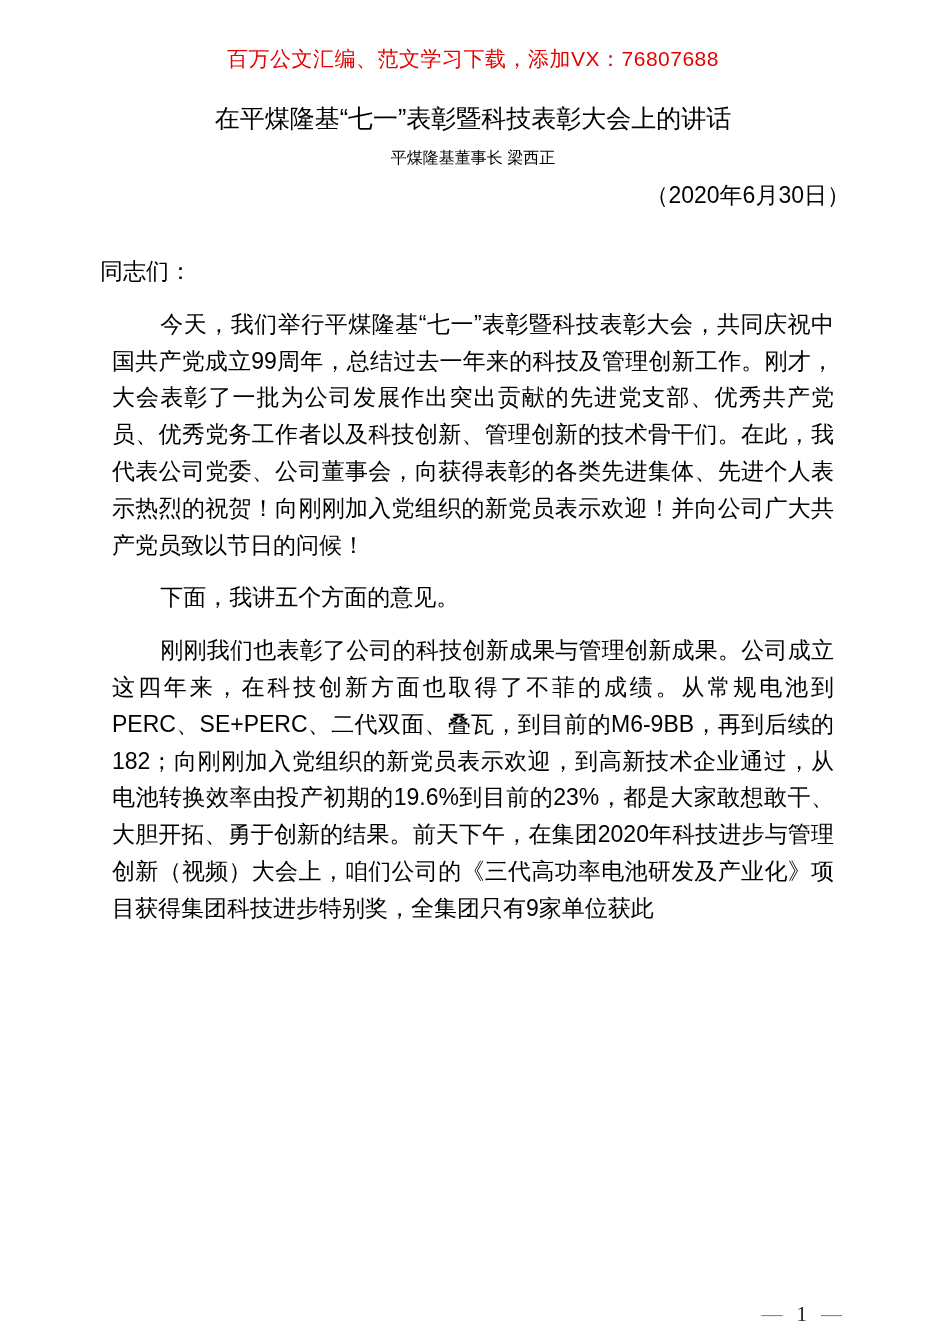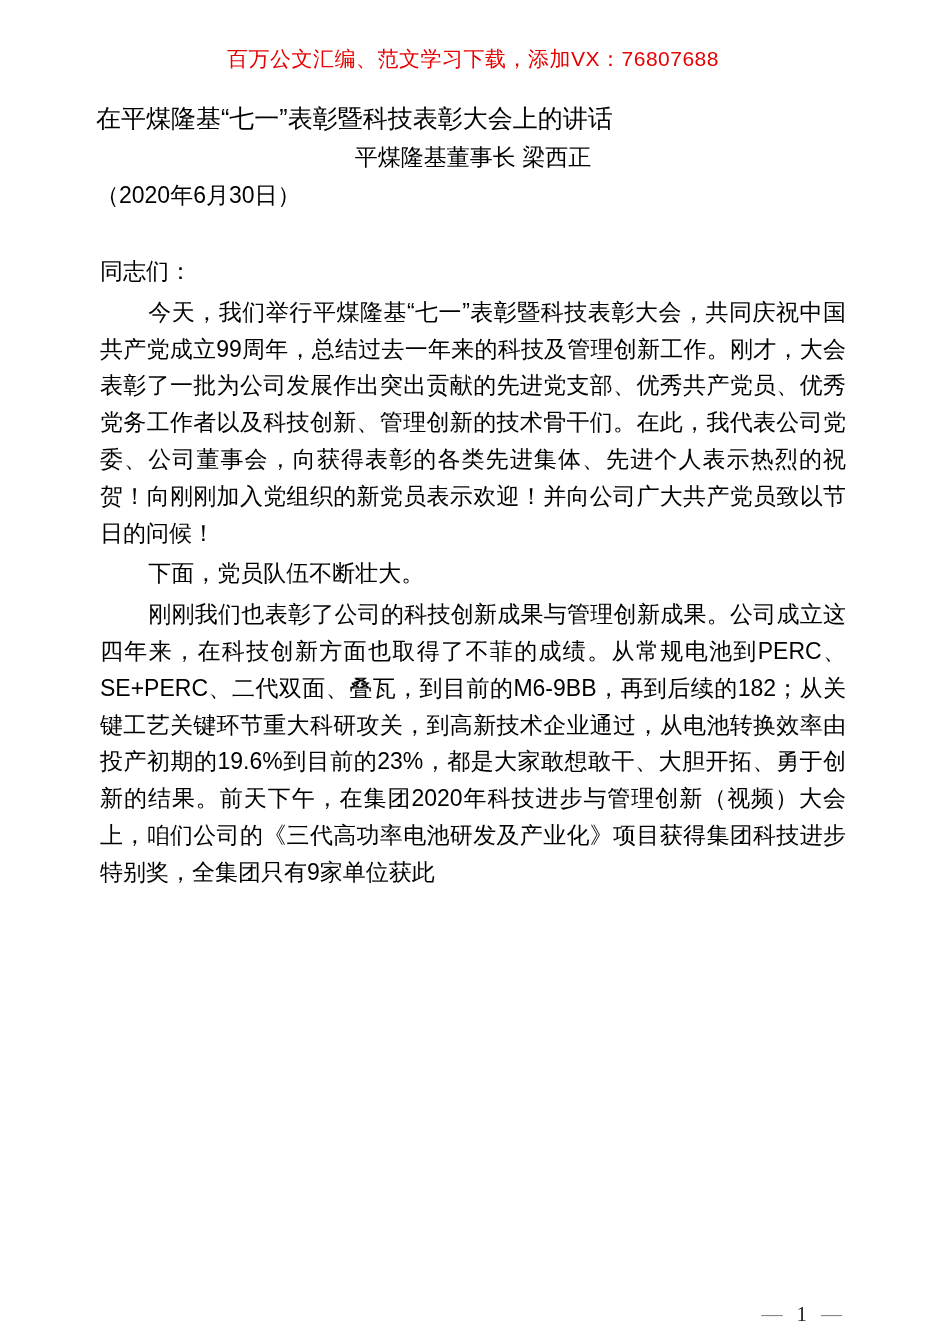--- a/index.html
+++ b/index.html
@@ -16,47 +16,47 @@
     padding: 46px 92px 0 88px;
   }
   .notice {
     text-align: center;
     font-size: 21px;
     line-height: 26px;
     color: #e60000;
     letter-spacing: 0.5px;
   }
   .doc-title {
-    text-align: left;
+    text-align: center;
     font-size: 25px;
     line-height: 30px;
     margin-top: 31px;
     font-weight: 500;
   }
   .doc-subtitle {
     text-align: center;
-    font-size: 23px;
+    font-size: 16px;
     line-height: 27px;
     margin-top: 11px;
   }
   .doc-dateline {
-    text-align: left;
+    text-align: right;
     font-size: 23px;
     line-height: 27px;
     margin-top: 11px;
   }
   .doc-body {
     margin-top: 44px;
     font-size: 23px;
     line-height: 36.8px;
     text-align: justify;
     text-justify: inter-ideograph;
   }
   .para {
-    margin: 4px;
+    margin: 16px;
     text-indent: 2.1em;
   }
   .salutation {
     margin: 4px;
     text-indent: 0;
   }
   .heading {
     font-weight: bold;
   }
   .page-footer {
@@ -83,26 +83,26 @@
   <div class="doc-subtitle">平煤隆基董事长 梁西正</div>
 
   <div class="doc-dateline">（2020年6月30日）</div>
 
   <div class="doc-body">
 
     <p class="salutation">同志们：</p>
 
     <p class="para">今天，我们举行平煤隆基“七一”表彰暨科技表彰大会，共同庆祝中国共产党成立99周年，总结过去一年来的科技及管理创新工作。刚才，大会表彰了一批为公司发展作出突出贡献的先进党支部、优秀共产党员、优秀党务工作者以及科技创新、管理创新的技术骨干们。在此，我代表公司党委、公司董事会，向获得表彰的各类先进集体、先进个人表示热烈的祝贺！向刚刚加入党组织的新党员表示欢迎！并向公司广大共产党员致以节日的问候！</p>
 
-    <p class="para">下面，党员队伍不断壮大。</p>
+    <p class="para">下面，我讲五个方面的意见。</p>
 
 
 
 
-    <p class="para">刚刚我们也表彰了公司的科技创新成果与管理创新成果。公司成立这四年来，在科技创新方面也取得了不菲的成绩。从常规电池到PERC、SE+PERC、二代双面、叠瓦，到目前的M6-9BB，再到后续的182；从关键工艺关键环节重大科研攻关，到高新技术企业通过，从电池转换效率由投产初期的19.6%到目前的23%，都是大家敢想敢干、大胆开拓、勇于创新的结果。前天下午，在集团2020年科技进步与管理创新（视频）大会上，咱们公司的《三代高功率电池研发及产业化》项目获得集团科技进步特别奖，全集团只有9家单位获此</p>
+    <p class="para">刚刚我们也表彰了公司的科技创新成果与管理创新成果。公司成立这四年来，在科技创新方面也取得了不菲的成绩。从常规电池到PERC、SE+PERC、二代双面、叠瓦，到目前的M6-9BB，再到后续的182；向刚刚加入党组织的新党员表示欢迎，到高新技术企业通过，从电池转换效率由投产初期的19.6%到目前的23%，都是大家敢想敢干、大胆开拓、勇于创新的结果。前天下午，在集团2020年科技进步与管理创新（视频）大会上，咱们公司的《三代高功率电池研发及产业化》项目获得集团科技进步特别奖，全集团只有9家单位获此</p>
 
   </div>
 
   <div class="page-footer">
     <span class="dash">—</span><span class="num">1</span><span class="dash">—</span>
   </div>
 
 </div>
 
 </body></html>

